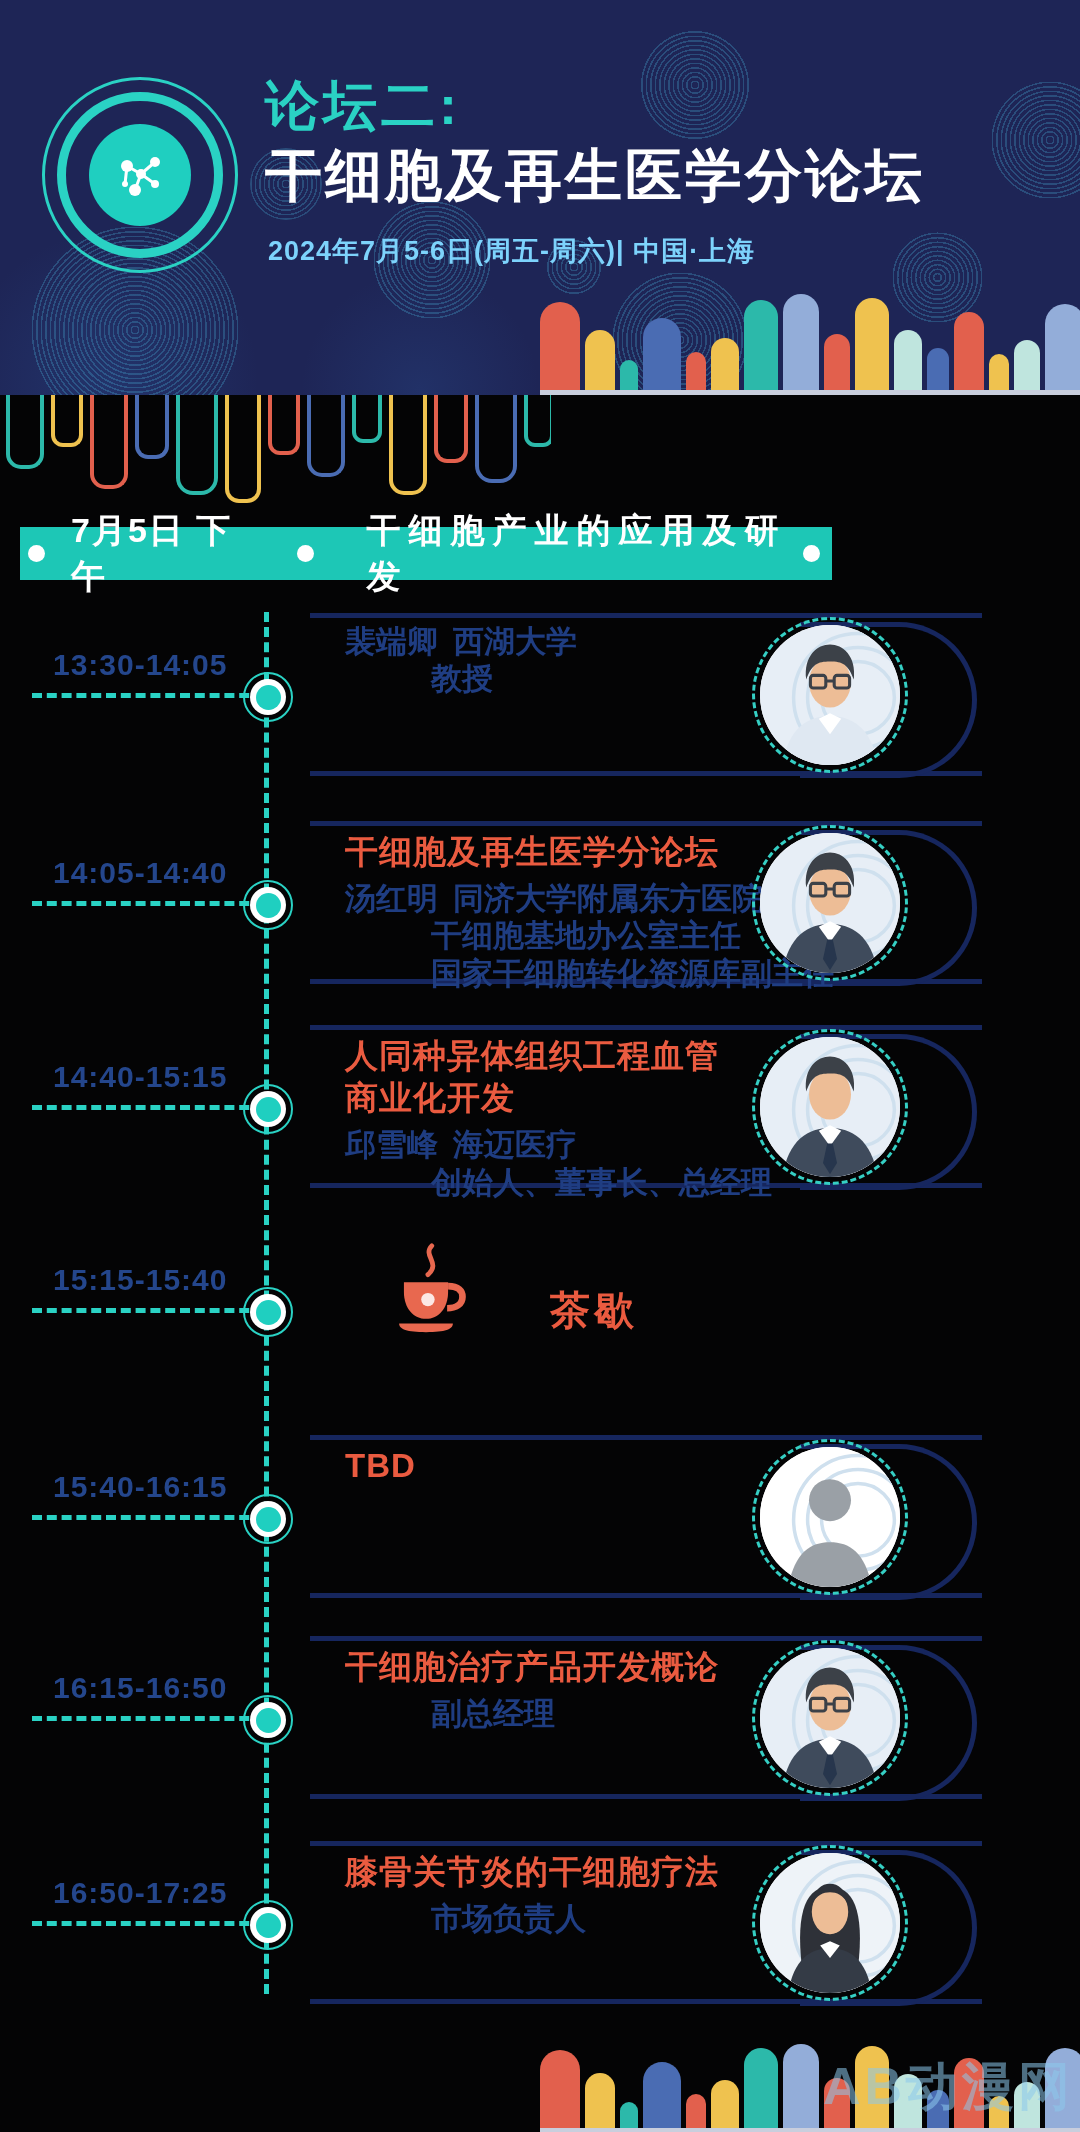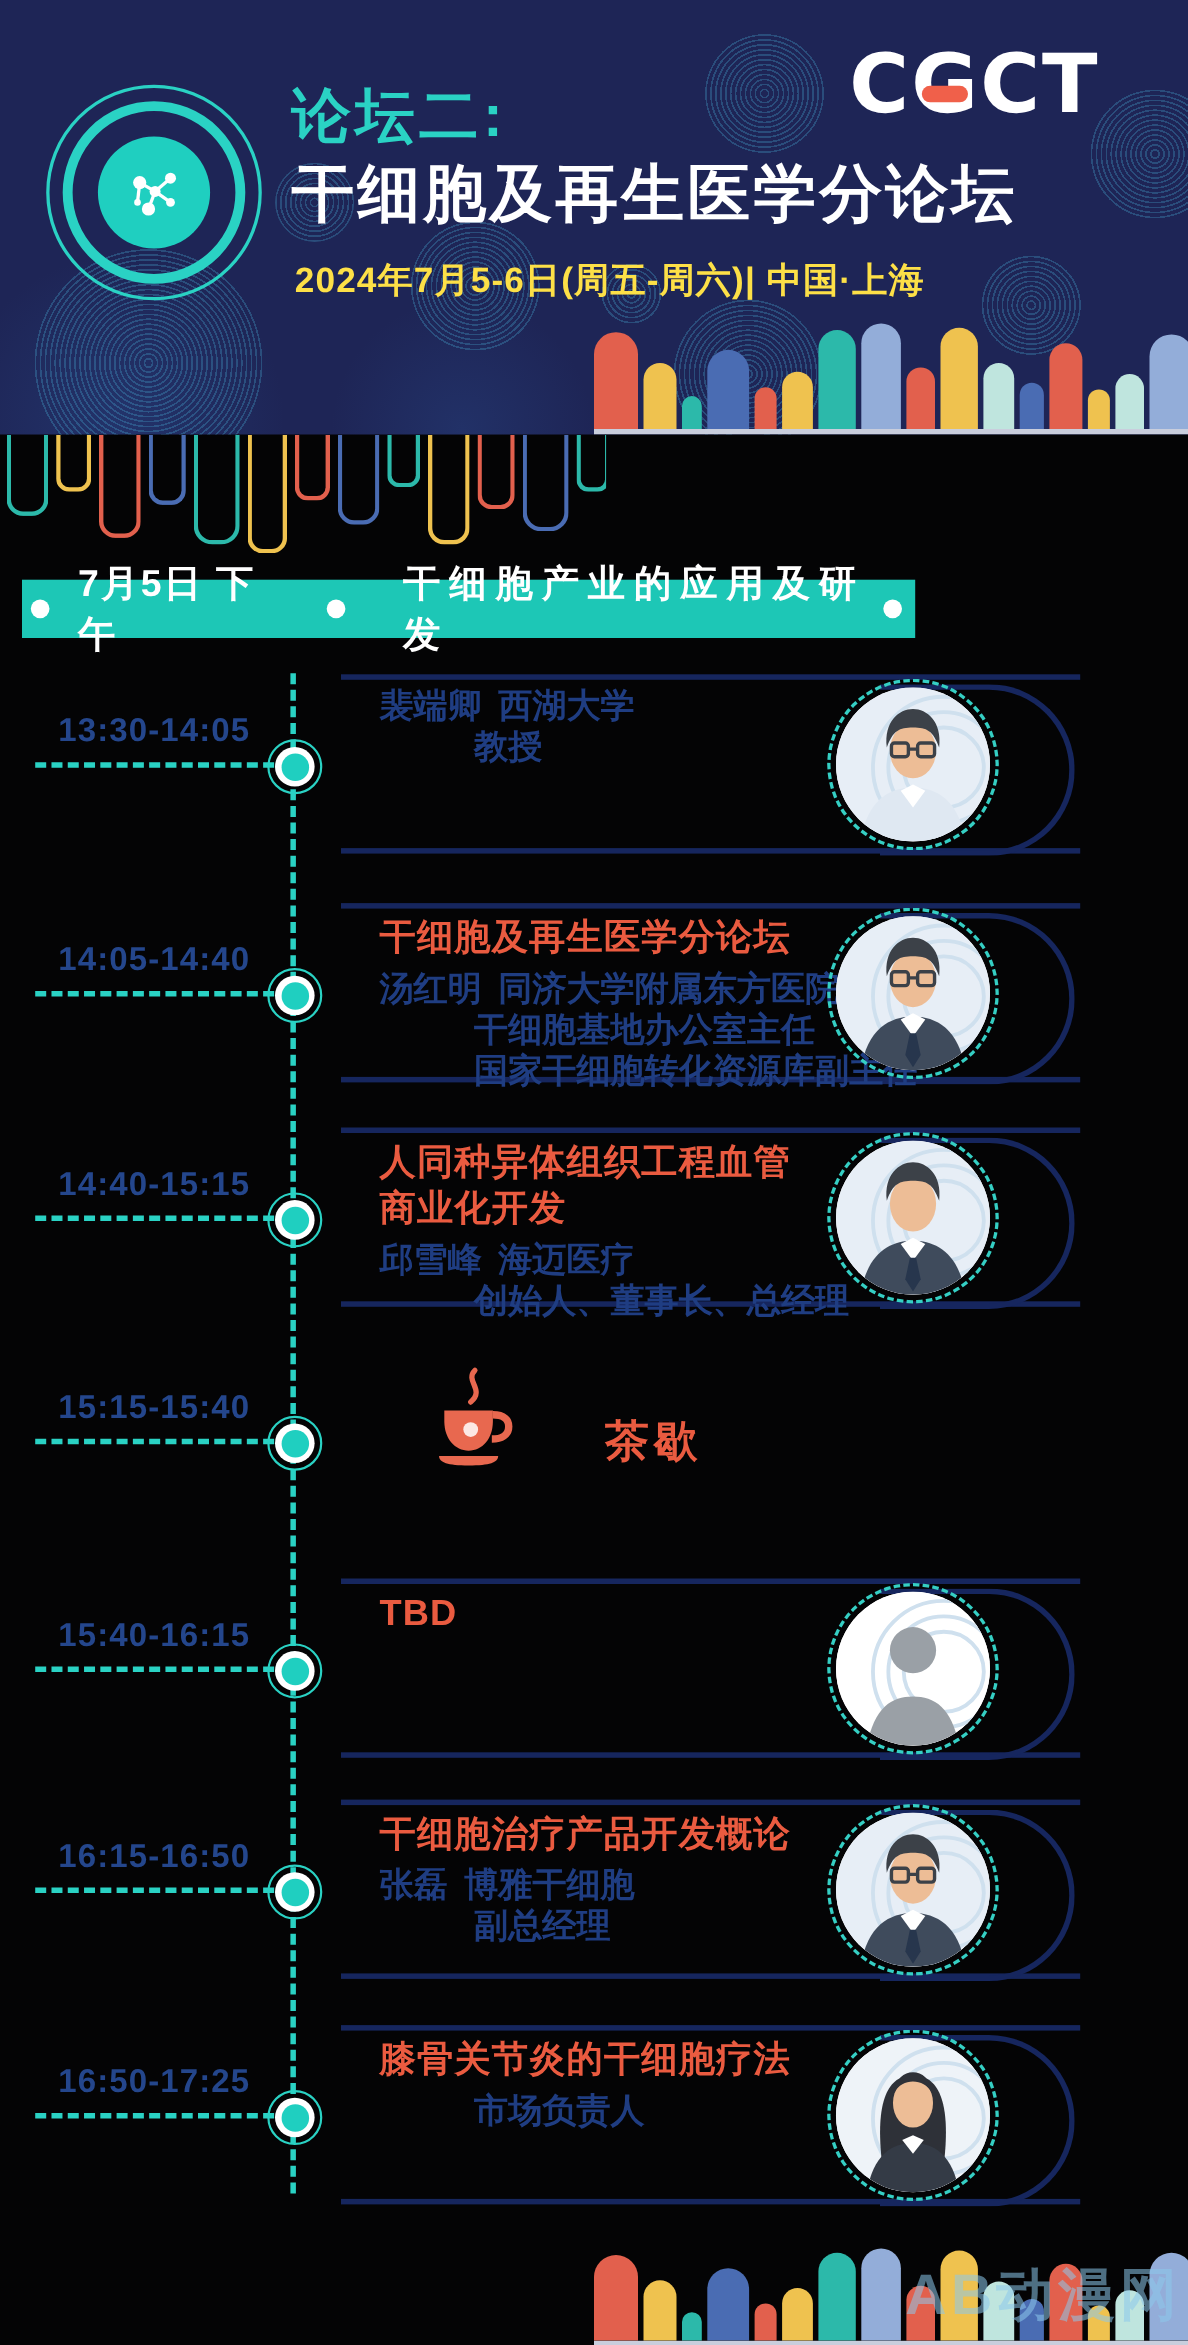--- a/index.html
+++ b/index.html
@@ -12,21 +12,21 @@
   .fp{position:absolute;border-radius:50%;
       background:repeating-radial-gradient(circle closest-side,rgba(70,170,210,0) 0 3px,rgba(70,170,210,.30) 3px 4.5px);}
   .logo-outer{position:absolute;left:42px;top:77px;width:190px;height:190px;border:3px solid #2ad2c4;
       border-radius:50%;display:flex;align-items:center;justify-content:center;}
   .logo-mid{width:148px;height:148px;border:9px solid #2ad2c4;border-radius:50%;
       display:flex;align-items:center;justify-content:center;}
   .logo-core{width:102px;height:102px;background:#1fcfc0;border-radius:50%;
       display:flex;align-items:center;justify-content:center;}
   .forum-label{position:absolute;left:265px;top:70px;font-size:54px;font-weight:bold;color:#2ad2c4;letter-spacing:4px;}
   .main-title{position:absolute;left:265px;top:138px;font-size:57px;font-weight:bold;color:#ffffff;letter-spacing:3px;}
-  .date-line{position:absolute;left:268px;top:233px;font-size:32px;font-weight:bold;color:#fde047;letter-spacing:1px;}
+  .date-line{position:absolute;left:268px;top:233px;font-size:27px;font-weight:bold;color:#7dd3fc;letter-spacing:1px;}
   .cgct{position:absolute;left:772px;top:34px;font-size:74px;font-weight:bold;color:#fff;
         letter-spacing:2px;font-family:"DejaVu Sans",sans-serif;}
   .gbar{position:absolute;left:66px;top:44px;width:42px;height:15px;background:#f0604a;border-radius:8px;}
 
   
   .sky{position:absolute;display:flex;gap:5px;overflow:hidden;}
   .sky-header{left:540px;bottom:5px;width:540px;height:100px;align-items:flex-end;}
   .sky-base{position:absolute;left:540px;bottom:0;width:540px;height:5px;background:#c9cedd;}
   .sky-hang{position:absolute;left:6px;top:395px;width:545px;height:110px;display:flex;gap:7px;align-items:flex-start;overflow:hidden;}
   .sky-bottom{left:540px;bottom:4px;width:540px;height:86px;align-items:flex-end;}
@@ -107,24 +107,20 @@
             </g>
           </svg>
         </div>
       </div>
     </div>
 
     <div class="forum-label">论坛二:</div>
     <div class="main-title">干细胞及再生医学分论坛</div>
     <div class="date-line">2024年7月5-6日(周五-周六)| 中国·上海</div>
 
-    <div class="cgct">
-      <span>CGCT</span>
-      <span class="gbar"></span>
-    </div>
 
     <div class="sky sky-header" id="sky-header">
         <div style="width: 40px; height: 88px; flex: 0 0 auto; background: rgb(226, 96, 77); border-radius: 20px 20px 0px 0px;"></div>
         <div style="width: 30px; height: 60px; flex: 0 0 auto; background: rgb(239, 194, 79); border-radius: 15px 15px 0px 0px;"></div>
         <div style="width: 18px; height: 30px; flex: 0 0 auto; background: rgb(44, 185, 170); border-radius: 9px 9px 0px 0px;"></div>
         <div style="width: 38px; height: 72px; flex: 0 0 auto; background: rgb(74, 108, 179); border-radius: 19px 19px 0px 0px;"></div>
         <div style="width: 20px; height: 38px; flex: 0 0 auto; background: rgb(226, 96, 77); border-radius: 10px 10px 0px 0px;"></div>
         <div style="width: 28px; height: 52px; flex: 0 0 auto; background: rgb(239, 194, 79); border-radius: 14px 14px 0px 0px;"></div>
         <div style="width: 34px; height: 90px; flex: 0 0 auto; background: rgb(44, 185, 170); border-radius: 17px 17px 0px 0px;"></div>
         <div style="width: 36px; height: 96px; flex: 0 0 auto; background: rgb(147, 173, 217); border-radius: 18px 18px 0px 0px;"></div>
@@ -346,23 +342,20 @@
     <div class="time" style="top: 1671px;">16:15-16:50</div>
     <div class="hdash" style="top: 1716px;"></div>
     <div class="node" style="top: 1695px;">
       <div class="node-mid">
         <div class="node-core"></div>
       </div>
     </div>
     <div class="pill" style="top: 1645px;"></div>
     <div class="content" style="top: 1646px;">
       <div class="talk-title">干细胞治疗产品开发概论</div>
-      <div class="speaker-line">
-        <span>张磊</span><span class="speaker-org">博雅干细胞</span>
-      </div>
       <div>
             <div class="role-line">副总经理</div>
           </div>
     </div>
     <div class="photo" style="top: 1640px;">
       <div class="photo-inner">
             <svg viewBox="0 0 100 100">
               <rect width="100" height="100" fill="#e7eef6"></rect>
               <g stroke="#cfe0ee" fill="none" stroke-width="2.5">
                 <circle cx="70" cy="52" r="46"></circle>

